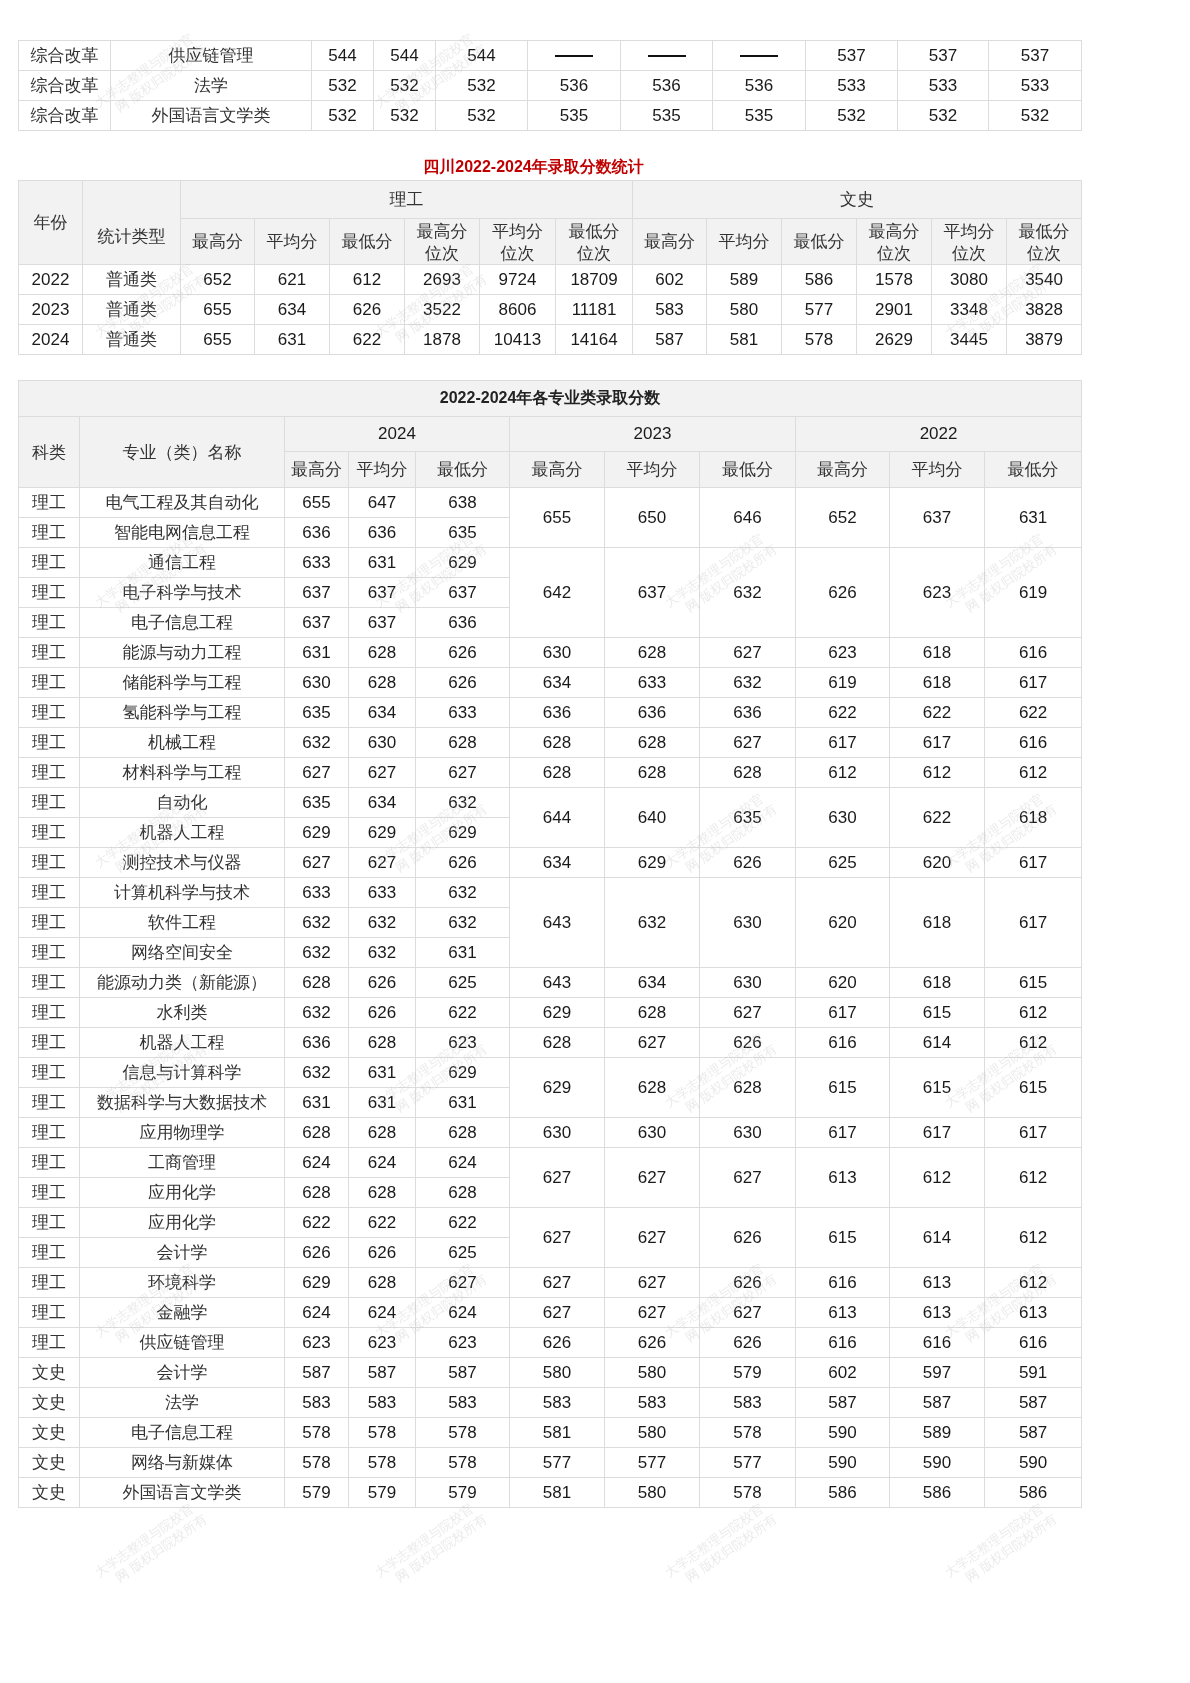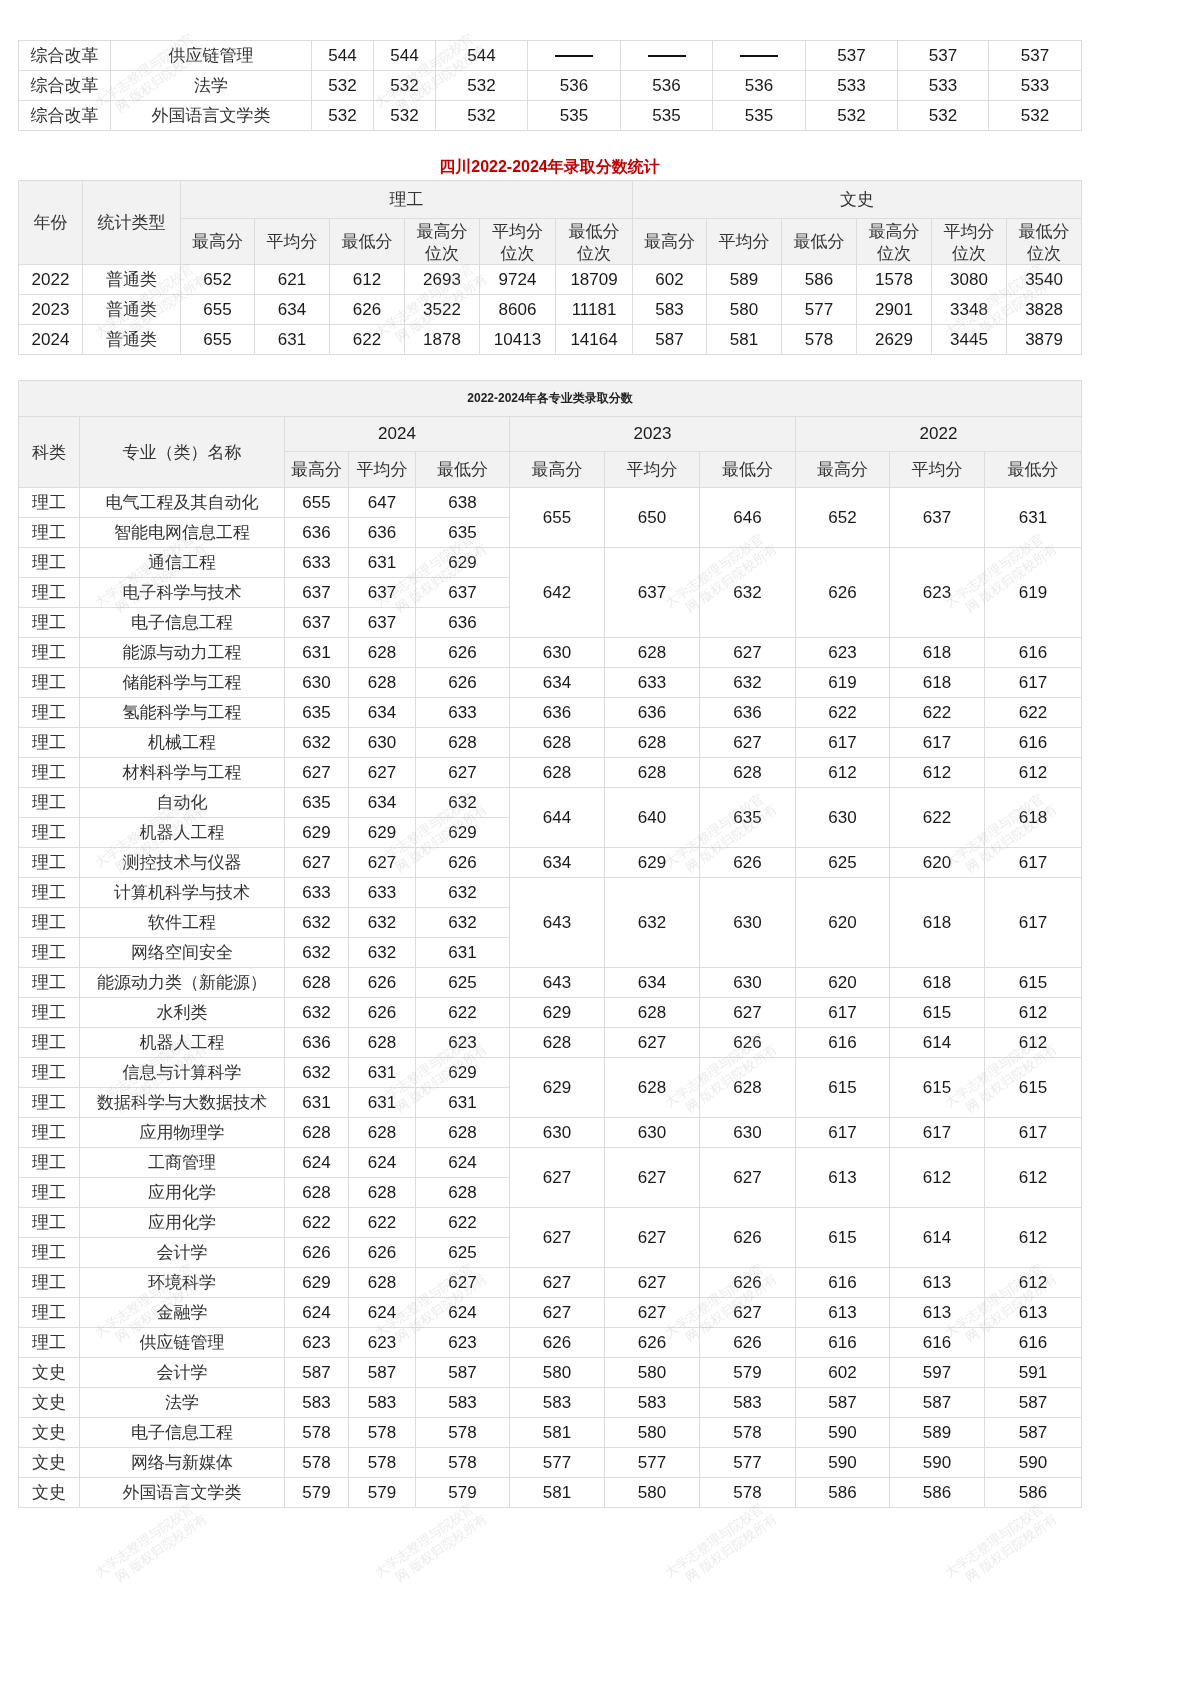--- a/index.html
+++ b/index.html
@@ -5,21 +5,21 @@
   html, body { margin:0; padding:0; background:#ffffff; }
   body { width:1190px; height:1683px; position:relative; overflow:hidden;
          font-family:"Liberation Sans","DejaVu Sans",sans-serif; color:#222; }
   table { border-collapse:collapse; position:absolute; table-layout:fixed; }
   td, th { border:1px solid #dcdcdc; text-align:center; vertical-align:middle; padding:0; font-weight:normal; }
   .cjk { font-family:"DejaVu Serif","Liberation Serif",serif; color:#333; }
   .num { font-family:"Liberation Sans","DejaVu Sans",sans-serif; color:#1a1a1a; font-size:17px; }
   .hdr { background:#f2f2f2; }
   #t1 { left:18px; top:40px; width:1063px; }
   #t1 td { height:29px; font-size:17px; }
-  #t2title { position:absolute; left:18px; top:157px; width:1063px; text-align:center;
+  #t2title { position:absolute; left:2px; top:157px; width:1063px; text-align:center;
              font-size:16px; font-weight:bold; }
   #t2 { left:18px; top:180px; width:1063px; }
   #t2 td { font-size:17px; }
   #t3 { left:18px; top:380px; width:1063px; }
   #t3 td { font-size:17px; }
   .dash { display:inline-block; width:38px; height:2px; background:#111; vertical-align:middle; }
   .bold { font-weight:bold; }
   .wm { position:absolute; color:rgba(180,180,180,0.28); font-size:13px; transform:rotate(-35deg);
         pointer-events:none; font-family:"DejaVu Sans",sans-serif; line-height:16px; white-space:nowrap; }
 </style>
@@ -97,21 +97,21 @@
     <col style="width:74px">
       <col style="width:75px">
       <col style="width:75px">
       <col style="width:75px">
       <col style="width:75px">
       <col style="width:75px">
   </colgroup>
   <thead>
     <tr style="height:38px" class="hdr">
       <td rowspan="2" class="cjk hdr">年份</td>
-      <td rowspan="2" class="cjk hdr" style="vertical-align:top;padding-top:30px">统计类型</td>
+      <td rowspan="2" class="cjk hdr" style="vertical-align:top;padding-top:44px">统计类型</td>
       <td colspan="6" class="cjk hdr">理工</td>
       <td colspan="6" class="cjk hdr">文史</td>
     </tr>
     <tr style="height:46px" class="hdr" id="t2sub">
         <td class="cjk hdr">最高分</td>
         <td class="cjk hdr">平均分</td>
         <td class="cjk hdr">最低分</td>
         <td class="cjk hdr" style="line-height: 22px;">
           <div>最高分</div>
           <div>位次</div>
@@ -202,21 +202,21 @@
       <col style="width:94px">
     <col style="width:95px">
       <col style="width:95px">
       <col style="width:96px">
     <col style="width:94px">
       <col style="width:95px">
       <col style="width:97px">
   </colgroup>
   <thead>
     <tr style="height:36px">
-      <td colspan="11" class="hdr bold" style="font-size:12px;color:#222;font-family:'Liberation Sans','DejaVu Sans',sans-serif">2022-2024年各专业类录取分数</td>
+      <td colspan="11" class="hdr bold" style="font-size:16px;color:#222;font-family:'Liberation Sans','DejaVu Sans',sans-serif">2022-2024年各专业类录取分数</td>
     </tr>
     <tr style="height:35px">
       <td rowspan="2" class="cjk hdr">科类</td>
       <td rowspan="2" class="cjk hdr">专业（类）名称</td>
       <td colspan="3" class="num hdr">2024</td>
       <td colspan="3" class="num hdr">2023</td>
       <td colspan="3" class="num hdr">2022</td>
     </tr>
     <tr style="height:36px" id="t3sub">
         <td class="cjk hdr">最高分</td>

